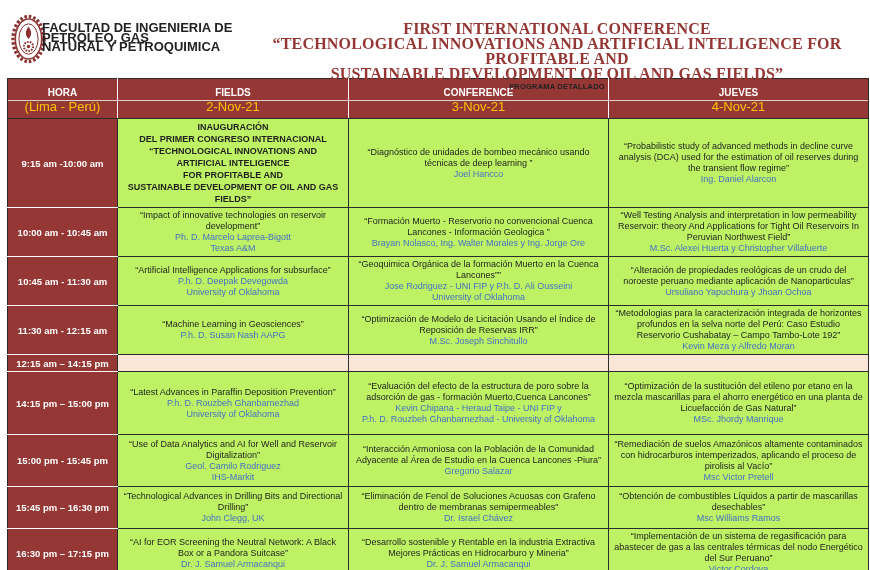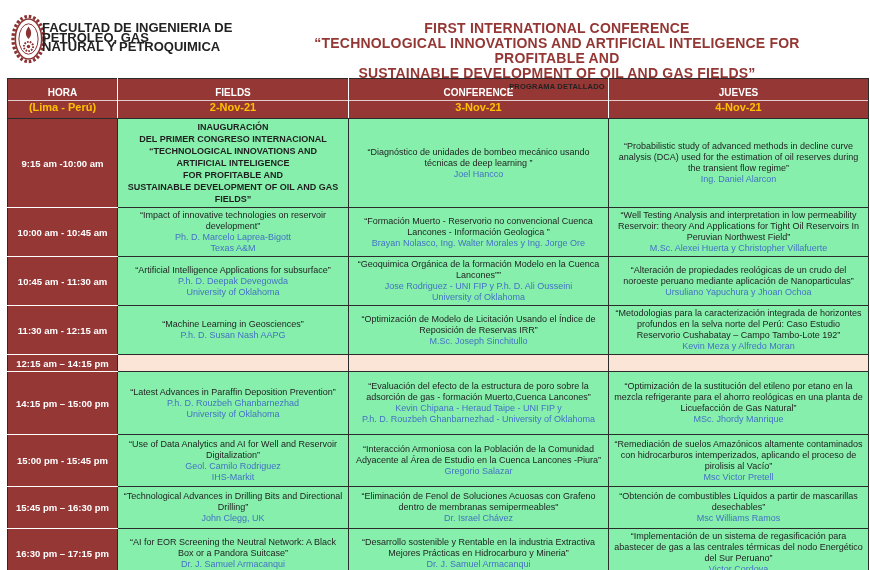--- a/index.html
+++ b/index.html
@@ -10,43 +10,43 @@
   html,body{width:870px; height:570px; background:#fff; overflow:hidden;
     font-family:"Liberation Sans", sans-serif; color:#1a1a1a;}
   .page{position:relative; width:870px; height:570px;}
 
   
   .top{position:relative; height:78px;}
   .seal{position:absolute; left:10px; top:13px;}
   .faculty{position:absolute; left:42px; top:23px; width:210px;
     font-size:13px; font-weight:bold; line-height:9.5px; white-space:pre-line; color:#222;}
   .titles{position:absolute; left:268px; top:21px; width:578px; text-align:center;}
-  .t-line{font-family:Liberation Sans, sans-serif; font-weight:bold;
-    color:var(--title_red); font-size:14px; line-height:15px; letter-spacing:.2px;}
+  .t-line{font-family:Liberation Serif, serif; font-weight:bold;
+    color:var(--title_red); font-size:16px; line-height:15px; letter-spacing:.2px;}
   .subtitle{font-size:7.5px; font-weight:bold; color:#222; margin-top:1px; letter-spacing:.2px;}
 
   
   table{margin-left:7px; width:861px; table-layout:fixed; border-collapse:collapse;}
   col.c-time{width:110px;} col.c-mar{width:231px;} col.c-mie{width:260px;} col.c-jue{width:260px;}
 
   thead tr{height:40px;}
   thead th{background:var(--maroon); color:#fff; padding:0;
     border:1px solid #fff; border-top:1px solid var(--line); border-bottom:1px solid var(--line);}
   thead th:first-child{border-left:1px solid var(--line);}
   thead th:last-child{border-right:1px solid var(--line);}
   .dayname{font-size:10px; font-weight:bold; line-height:15px;}
-  .daydate{font-size:11px; font-weight:bold; line-height:12px; color:var(--gold);
+  .daydate{font-size:13px; font-weight:normal; line-height:12px; color:var(--gold);
     border-top:1px solid rgba(255,255,255,.75);}
 
   tbody th.time{background:var(--maroon); color:#fff; font-size:9.5px; font-weight:bold;
     border:1px solid #fff; border-left:1px solid var(--line); border-right:1px solid var(--line);
     padding:2px;}
   tbody tr:last-child th.time{border-bottom:1px solid var(--line);}
   td.session{border:1px solid var(--line); vertical-align:middle; padding:2px 5px;
-    text-align:center; background:#86efac;}
+    text-align:center; background:#bef264;}
   td.break-cell{background:var(--peach); border:1px solid var(--line);}
   .stitle{font-size:9px; line-height:11px; color:#1f1f1f;}
   .stitle.bold{font-weight:bold; white-space:pre-line; line-height:12px;}
   .speaker{font-size:9px; line-height:11px; color:var(--speaker_blue);}
   td.has-footer{padding:0;}
   td.has-footer .cellwrap{padding:3px 5px 4px;}
 
   tbody tr:nth-child(1){height:70px;}
   tbody tr:nth-child(2){height:42px;}
   tbody tr:nth-child(3){height:44px;}
@@ -160,21 +160,21 @@
           <th class="time">10:45 am - 11:30 am</th>
           <td class="session">
             <div class="cellwrap">
               <div class="stitle">“Artificial Intelligence Applications for subsurface”</div>
               <div class="speaker">P.h. D. Deepak Devegowda</div>
               <div class="speaker">University of Oklahoma</div>
             </div>
           </td>
           <td class="session">
             <div class="cellwrap">
-              <div class="stitle">“Geoquimica Orgánica de la formación Modelo en la Cuenca Lancones””</div>
+              <div class="stitle">“Geoquimica Orgánica de la formación Muerto en la Cuenca Lancones””</div>
               <div class="speaker">Jose Rodriguez - UNI FIP y P.h. D. Ali Ousseini</div>
               <div class="speaker">University of Oklahoma</div>
             </div>
           </td>
           <td class="session">
             <div class="cellwrap">
               <div class="stitle">“Alteración de propiedades reológicas de un crudo del noroeste peruano mediante aplicación de Nanoparticulas”</div>
               <div class="speaker">Ursuliano Yapuchura y Jhoan Ochoa</div>
             </div>
           </td>
@@ -217,21 +217,21 @@
           </td>
           <td class="session">
             <div class="cellwrap">
               <div class="stitle">“Evaluación del efecto de la estructura de poro sobre la adsorción de gas - formación Muerto,Cuenca Lancones”</div>
               <div class="speaker">Kevin Chipana - Heraud Taipe - UNI FIP y</div>
               <div class="speaker">P.h. D. Rouzbeh Ghanbarnezhad - University of Oklahoma</div>
             </div>
           </td>
           <td class="session">
             <div class="cellwrap">
-              <div class="stitle">“Optimización de la sustitución del etileno por etano en la mezcla refrigerante para el ahorro reológicas en una planta de Licuefacción de Gas Natural”</div>
+              <div class="stitle">“Optimización de la sustitución del etileno por etano en la mezcla mascarillas para el ahorro energético en una planta de Licuefacción de Gas Natural”</div>
               <div class="speaker">MSc. Jhordy Manrique</div>
             </div>
           </td>
         </tr>
         <tr>
           <th class="time">15:00 pm - 15:45 pm</th>
           <td class="session">
             <div class="cellwrap">
               <div class="stitle">“Use of Data Analytics and AI for Well and Reservoir Digitalization”</div>
               <div class="speaker">Geol. Camilo Rodriguez</div>

